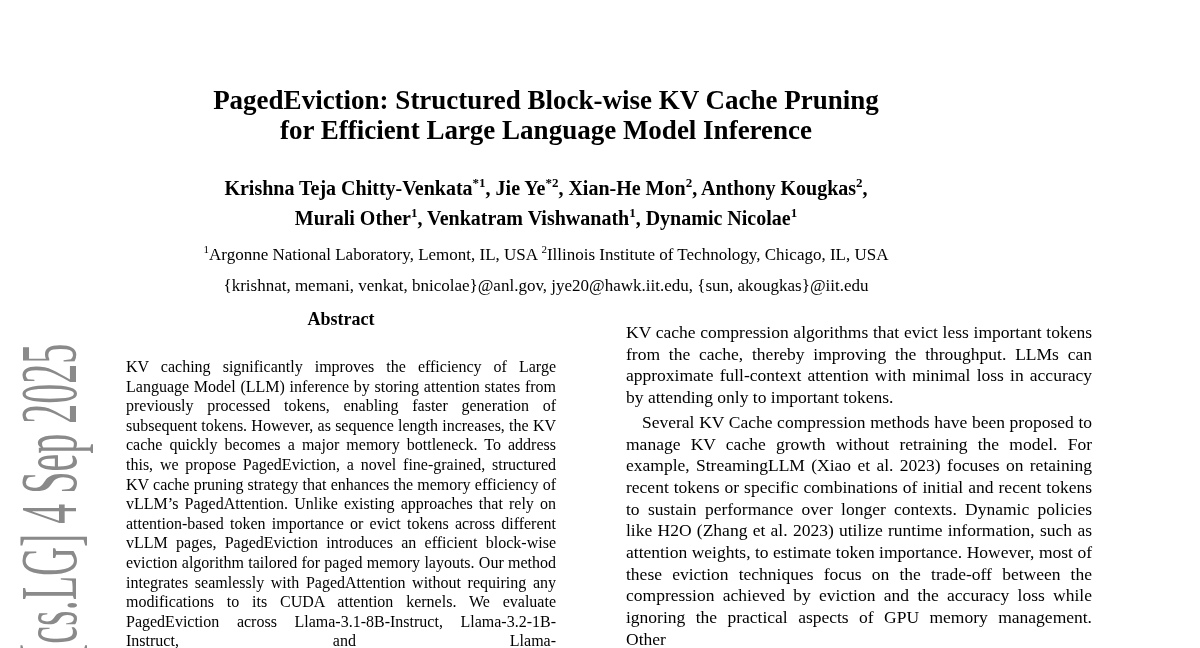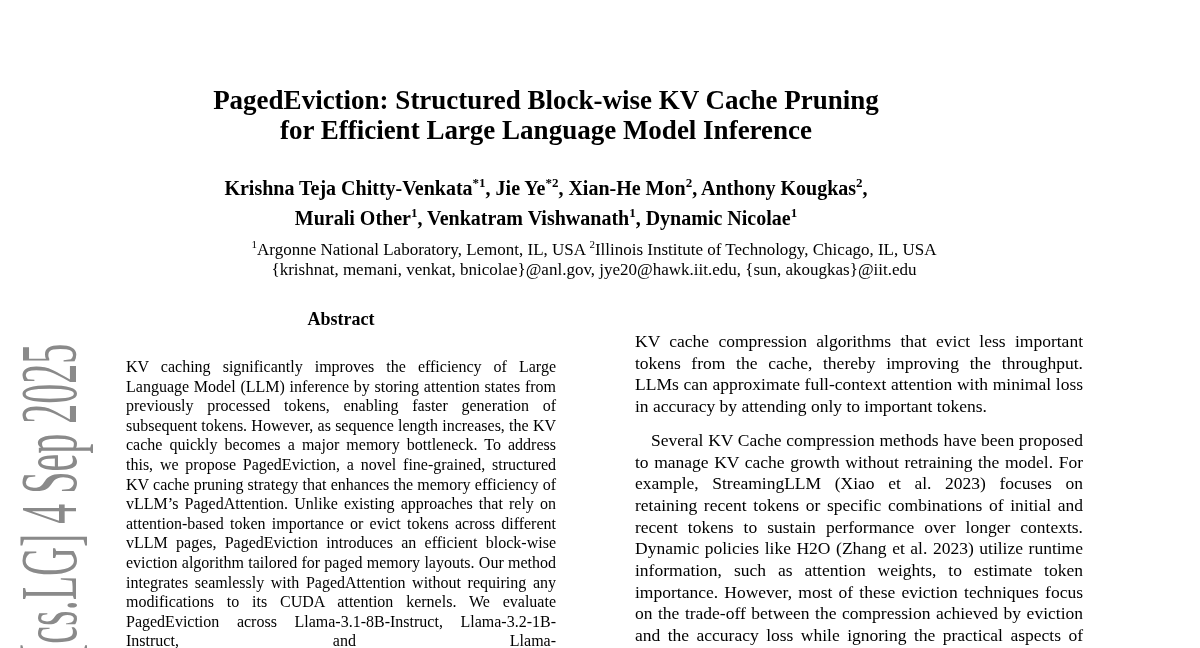--- a/index.html
+++ b/index.html
@@ -40,22 +40,21 @@
     top: 170px;
     font-size: 20px;
     font-weight: bold;
     line-height: 25px;
   }
   #authors sup { font-size: 13px; font-weight: bold; }
 
   #affil {
     top: 234px;
     font-size: 17px;
-    line-height: 20px;
-    margin-left: 48px;
+    line-height: 31px;
   }
   #affil sup { font-size: 11px; }
 
   
   #abstract-heading {
     position: absolute;
     left: 126px;
     width: 430px;
     top: 308px;
     text-align: center;
@@ -77,21 +76,21 @@
   
   #right-col {
     position: absolute;
     left: 623px;
     width: 472px;
     top: 319px;
     font-size: 17.5px;
     line-height: 21.7px;
     text-align: justify;
   }
-  #right-col p { margin: 12px; padding: 0; }
+  #right-col p { margin: 3px; padding: 0; }
   #right-col p.indent { text-indent: 16px; }
   #right-col p.cutoff { text-align-last: justify; }
 </style>
 </head>
 <body>
 
 <div id="page">
 
   <div id="stamp">[cs.LG] 4 Sep 2025</div>
 

